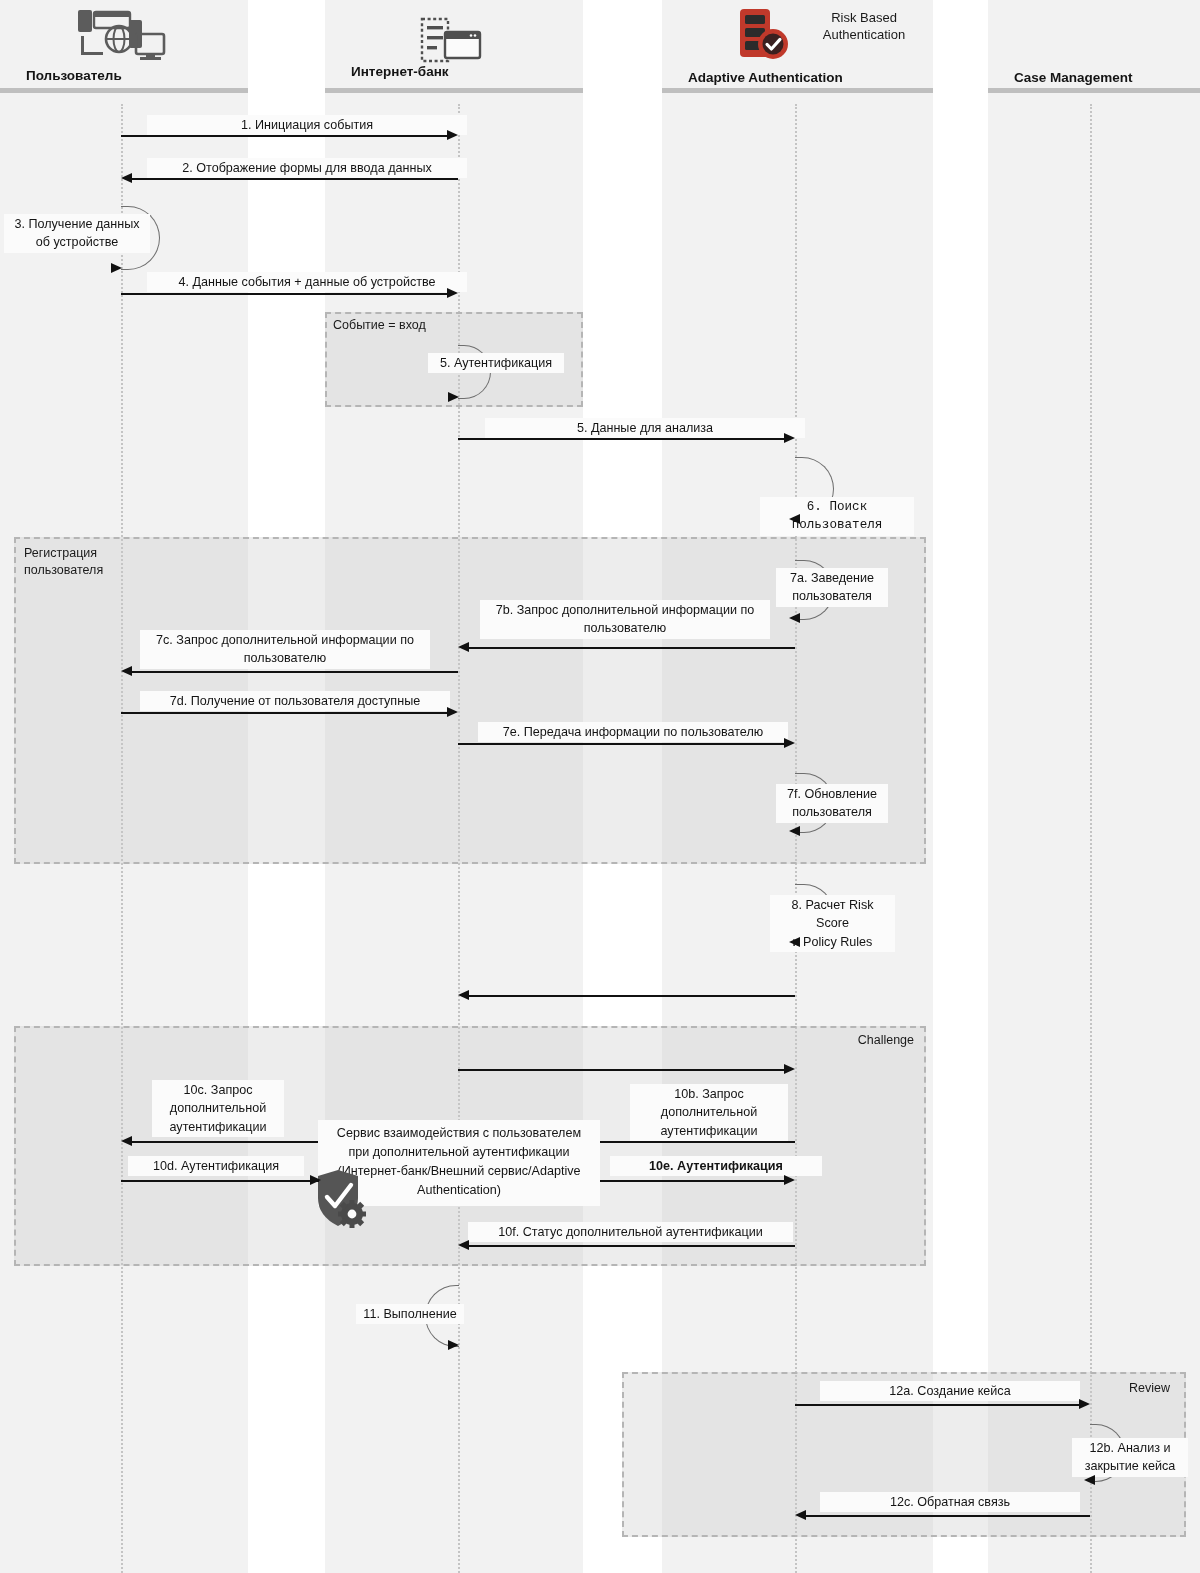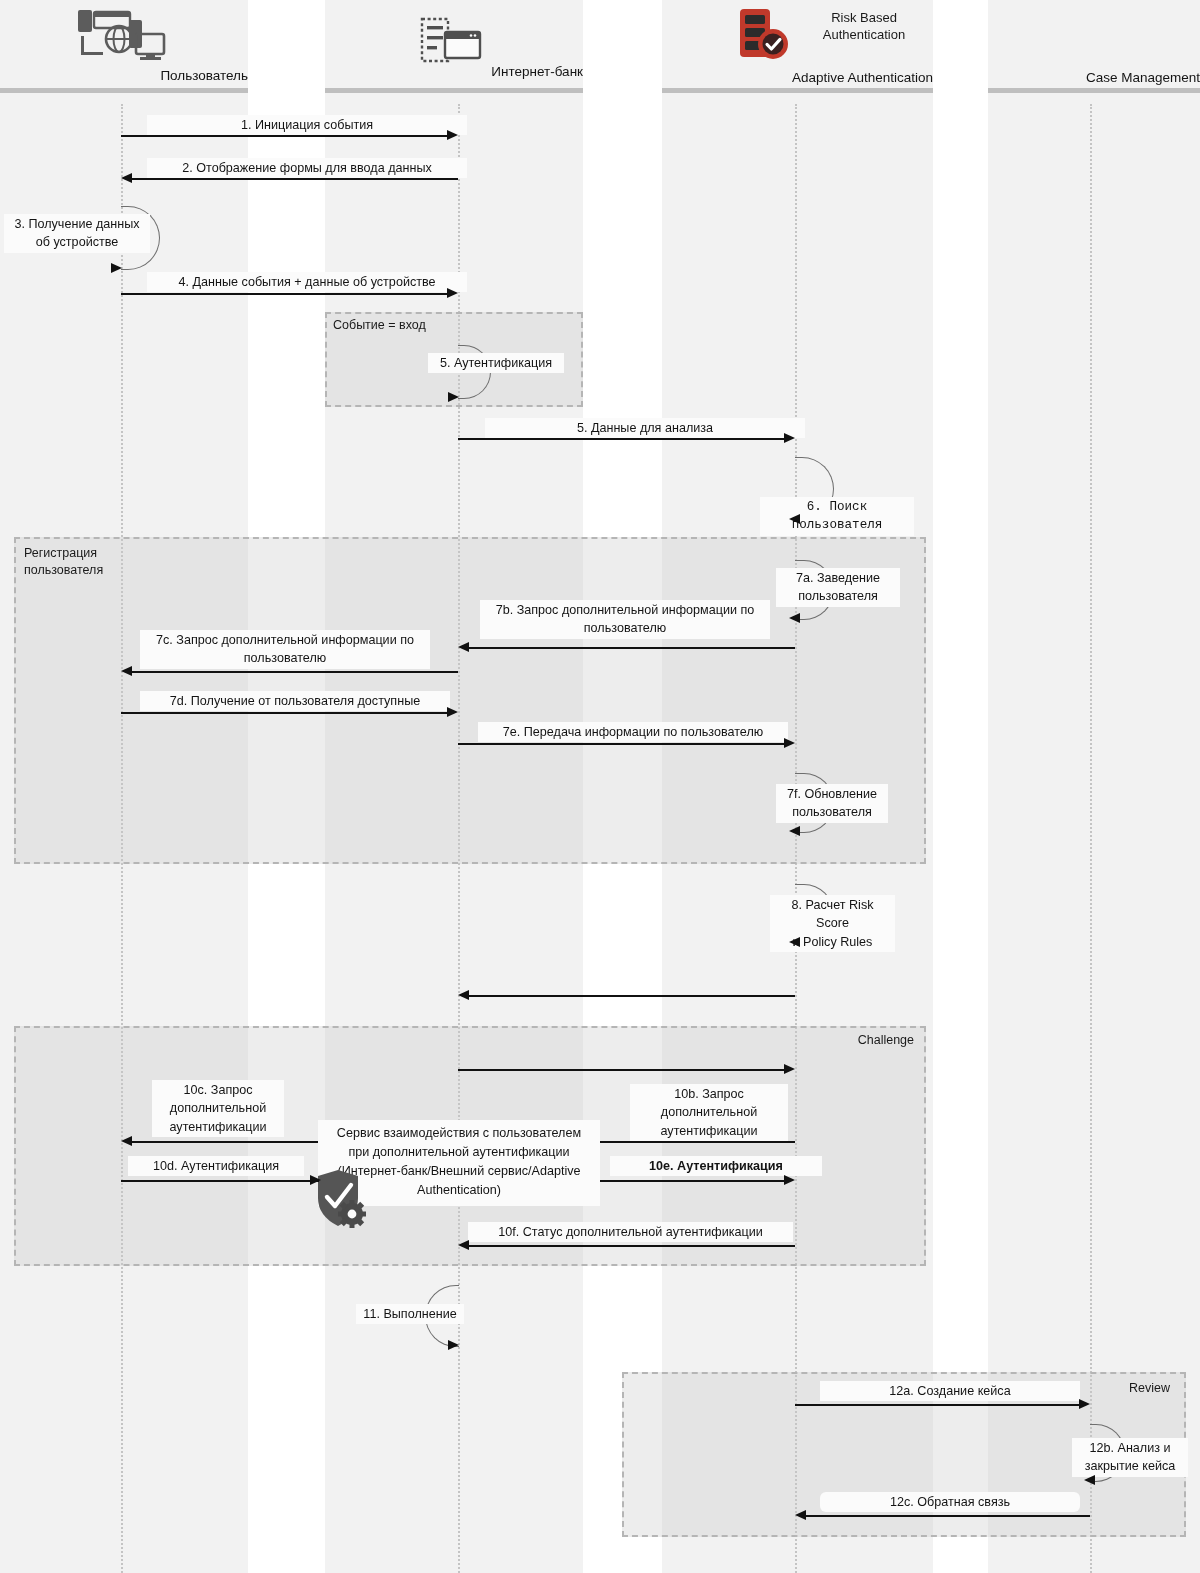--- a/index.html
+++ b/index.html
@@ -4,21 +4,21 @@
 <style>
   html,body{margin:0;padding:0;background:#ffffff;}
   body{font-family:"Liberation Sans","DejaVu Sans",sans-serif;color:#1a1a1a;}
   #stage{position:relative;width:1200px;height:1573px;background:#ffffff;overflow:hidden;}
 
   
   .band{position:absolute;top:0;bottom:0;background:#f2f2f2;}
   .hdrbox{position:absolute;top:0;height:88px;background:#f2f2f2;}
   .hdrrule{position:absolute;height:5px;background:#bfbfbf;}
 
-  .hdrlabel{position:absolute;text-align:right;font-weight:normal;font-size:13.5px;color:#141414;line-height:1.25;}
+  .hdrlabel{position:absolute;text-align:left;font-weight:bold;font-size:13.5px;color:#141414;line-height:1.25;margin-left:26px;}
   .hdrsub{position:absolute;text-align:center;font-size:13px;color:#1a1a1a;line-height:1.3;font-weight:normal;}
 
   .icon{position:absolute;}
 
   
   .lifeline{position:absolute;width:0;border-left:2px dotted #c4c4c4;}
 
   
   .frag{position:absolute;border:2px dashed #b5b5b5;background:rgba(199,199,199,0.33);box-sizing:border-box;}
   .fraglabel{position:absolute;font-size:12.5px;color:#1a1a1a;line-height:1.35;white-space:pre-line;}
@@ -148,21 +148,21 @@
 
   <div class="msglabel" style="left:485px;top:418px;width:320px;">5. Данные для анализа</div>
   <div class="msgline" style="left:458px;top:438px;width:328px;"></div>
   <div class="arrowR" style="left:784px;top:433px;"></div>
 
   <div class="selfloop" style="left:795px;top:457px;width:38px;height:62px;"></div>
   <div class="msglabel" style="left:760px;top:497px;width:154px;font-family:Liberation Mono, monospace;">6. Поиск пользователя</div>
   <div class="arrowL" style="left:789px;top:514px;"></div>
 
   <div class="selfloop" style="left:795px;top:560px;width:38px;height:58px;"></div>
-  <div class="msglabel" style="left:776px;top:568px;width:124px;">7a. Заведение
+  <div class="msglabel" style="left:776px;top:568px;width:112px;">7a. Заведение
 пользователя</div>
   <div class="arrowL" style="left:789px;top:613px;"></div>
 
   <div class="msglabel" style="left:480px;top:600px;width:290px;">7b. Запрос дополнительной информации по
 пользователю</div>
   <div class="msgline" style="left:468px;top:647px;width:327px;"></div>
   <div class="arrowL" style="left:458px;top:642px;"></div>
 
   <div class="msglabel" style="left:140px;top:630px;width:290px;">7c. Запрос дополнительной информации по
 пользователю</div>
@@ -248,17 +248,17 @@
 
   <div class="msglabel" style="left:820px;top:1381px;width:260px;">12a. Создание кейса</div>
   <div class="msgline" style="left:795px;top:1404px;width:286px;"></div>
   <div class="arrowR" style="left:1079px;top:1399px;"></div>
 
   <div class="selfloop" style="left:1090px;top:1424px;width:34px;height:56px;"></div>
   <div class="msglabel" style="left:1072px;top:1438px;width:116px;">12b. Анализ и
 закрытие кейса</div>
   <div class="arrowL" style="left:1084px;top:1475px;"></div>
 
-  <div class="msglabel" style="left:820px;top:1492px;width:260px;border-radius:6px;">12c. Обратная связь</div>
+  <div class="msglabel" style="left:820px;top:1492px;width:260px;">12c. Обратная связь</div>
   <div class="msgline" style="left:805px;top:1515px;width:285px;"></div>
   <div class="arrowL" style="left:795px;top:1510px;"></div>
 
 </div>
 
 </body></html>

